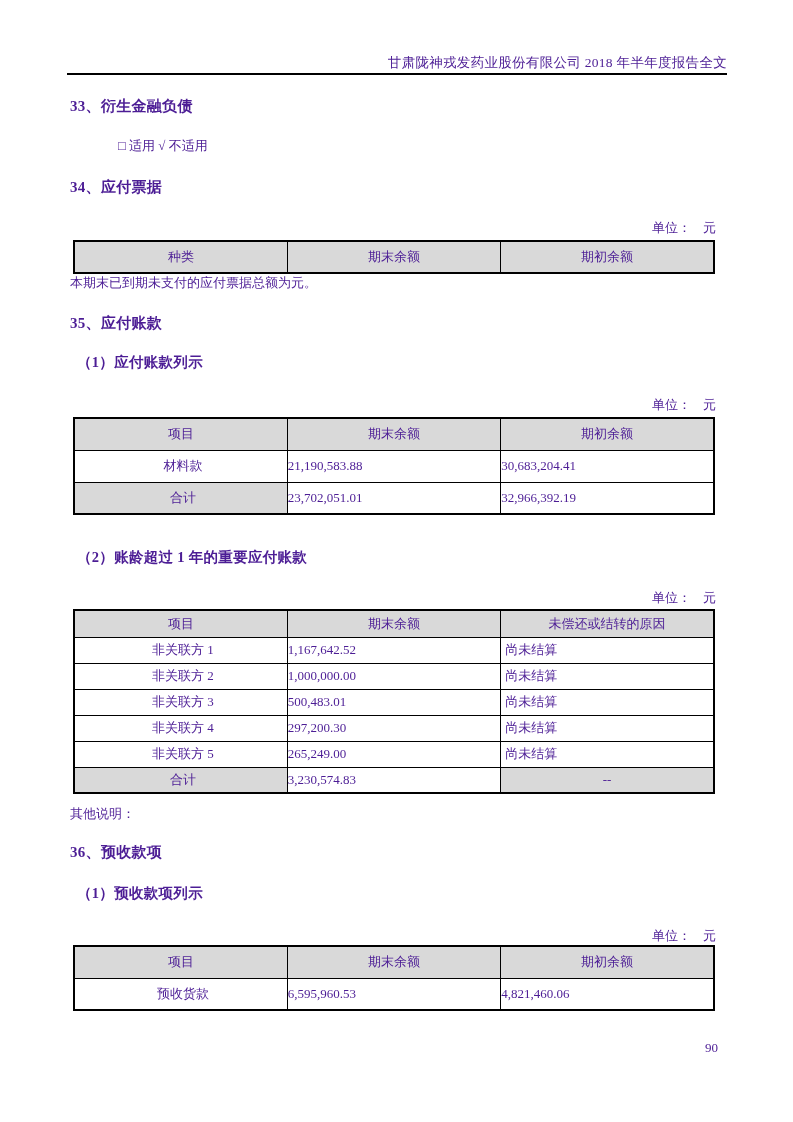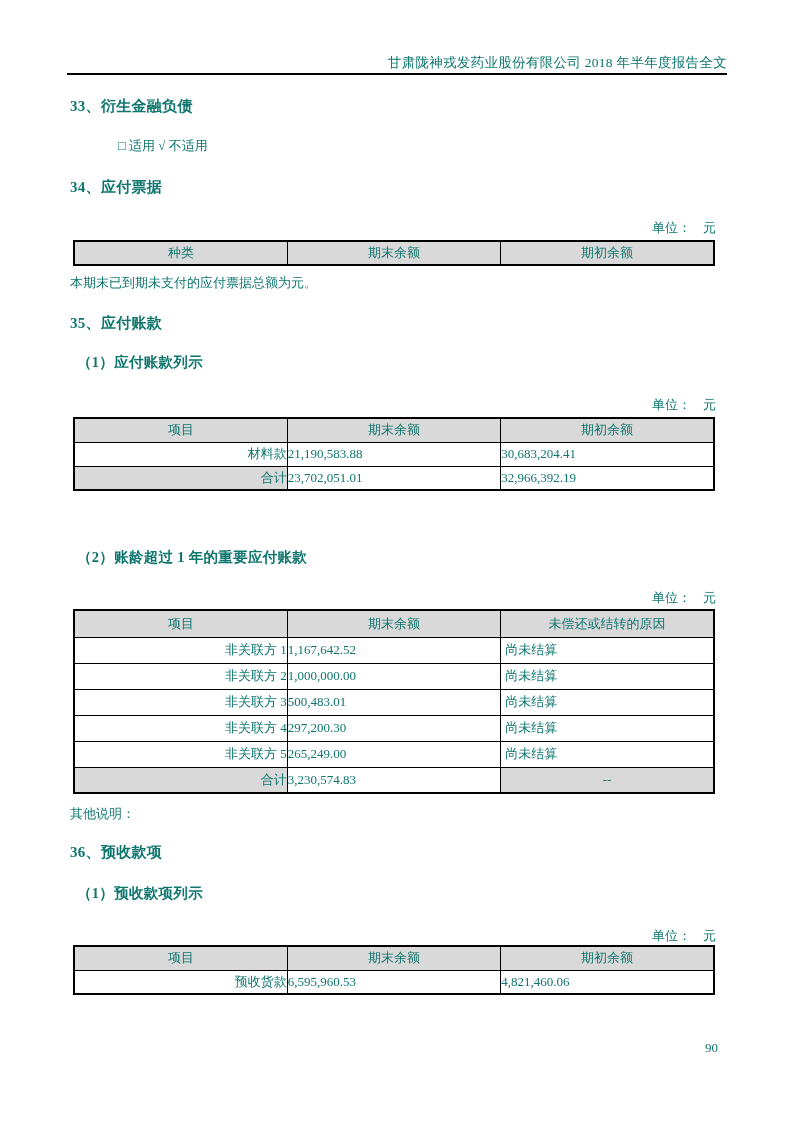--- a/index.html
+++ b/index.html
@@ -1,21 +1,21 @@
 <!DOCTYPE html>
 <html><head>
 <meta charset="utf-8">
 <style>
   * { margin:0; padding:0; box-sizing:border-box; }
   html,body { background:#ffffff; }
   .page {
     position:relative;
     width:793px; height:1122px;
     background:#ffffff;
-    color:#0f766e;
+    color:#4c1d95;
     font-family:"Liberation Serif","DejaVu Serif",serif;
     overflow:hidden;
   }
   .abs { position:absolute; }
 
   .doc-header {
     top:54px; left:67px; width:660px;
     text-align:right;
     font-size:13.5px;
     letter-spacing:0.3px;
@@ -45,25 +45,25 @@
     border:1px solid #000;
     font-weight:normal;
     white-space:nowrap;
     overflow:hidden;
     vertical-align:middle;
   }
   table.fin th {
     background:#d9d9d9;
     text-align:center;
   }
-  .t-std th, .t-std td { height:24px; }
+  .t-std th, .t-std td { height:32px; }
   .t-aged th { height:27px; }
   .t-aged td { height:26px; }
 
-  td.c-label  { text-align:right;  padding-left:4px; }
+  td.c-label  { text-align:center;  padding-left:4px; }
   td.c-num    { text-align:left; padding-right:3px; }
   td.c-reason { text-align:left;  padding-left:4px; }
   td.c-dash   { text-align:center; background:#d9d9d9; }
   tr.total-row td.c-label { background:#d9d9d9; }
 </style>
 </head>
 <body>
 
 <div class="page">
 

